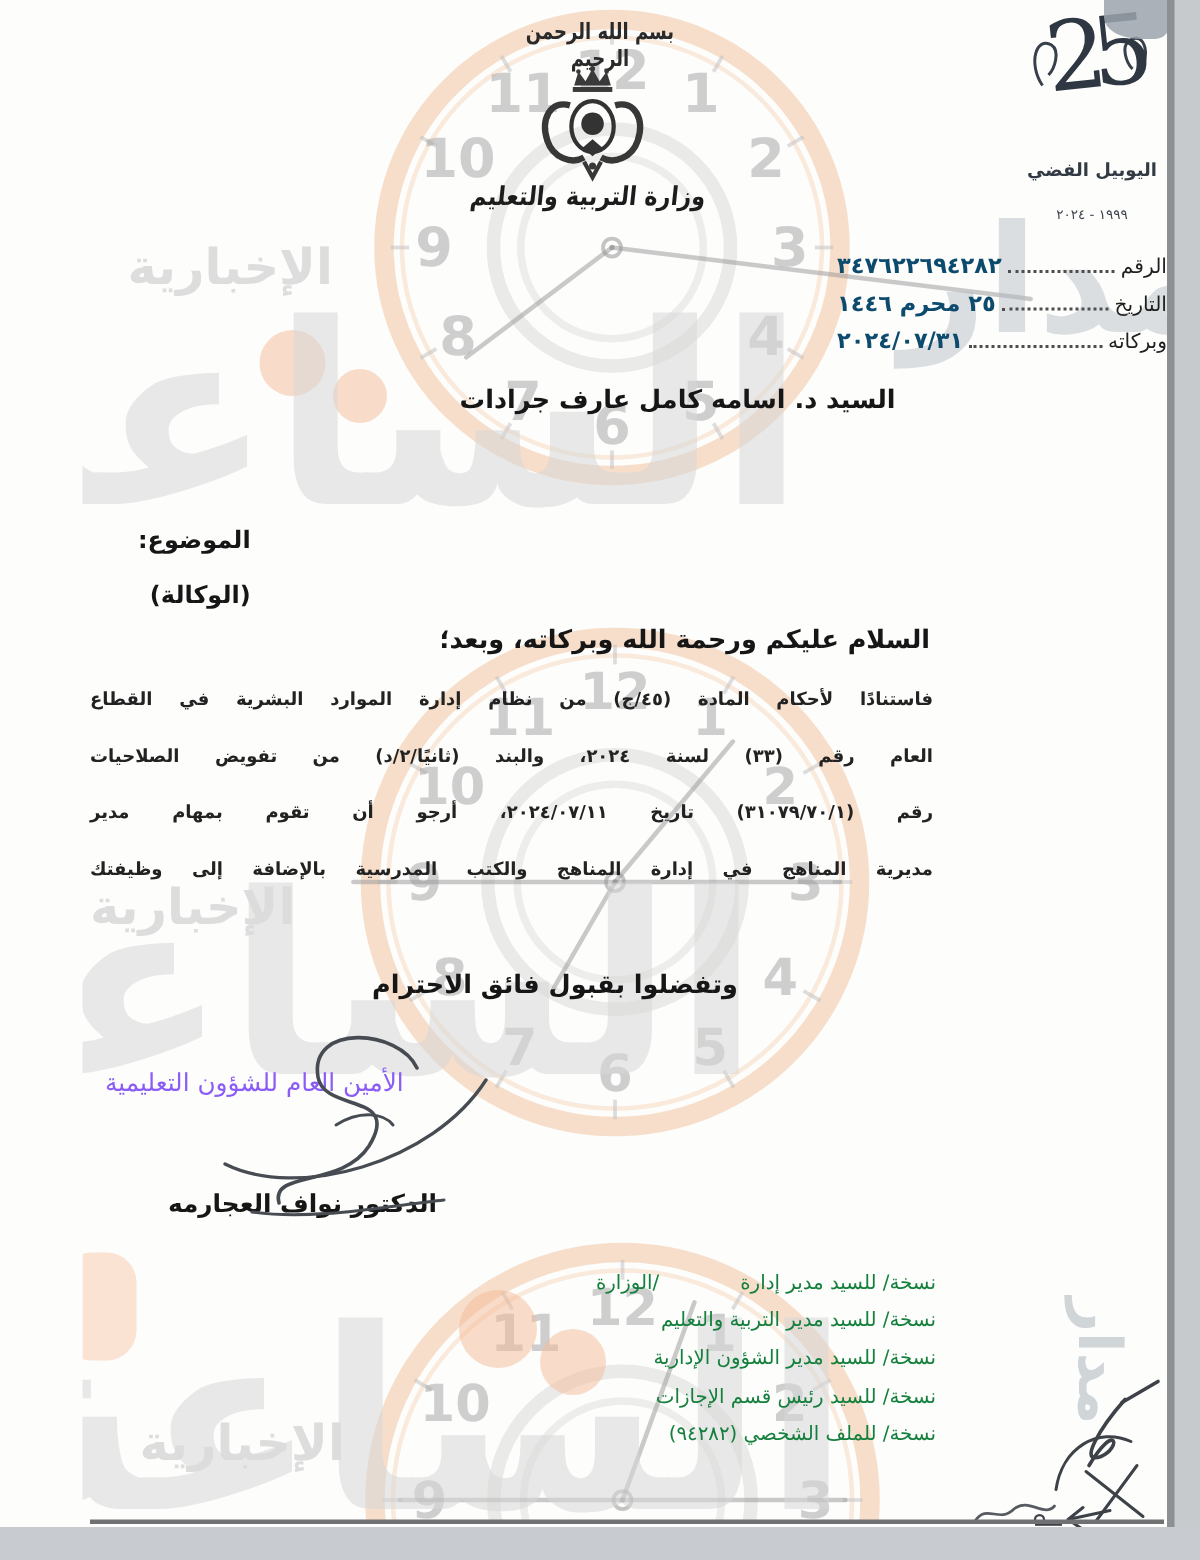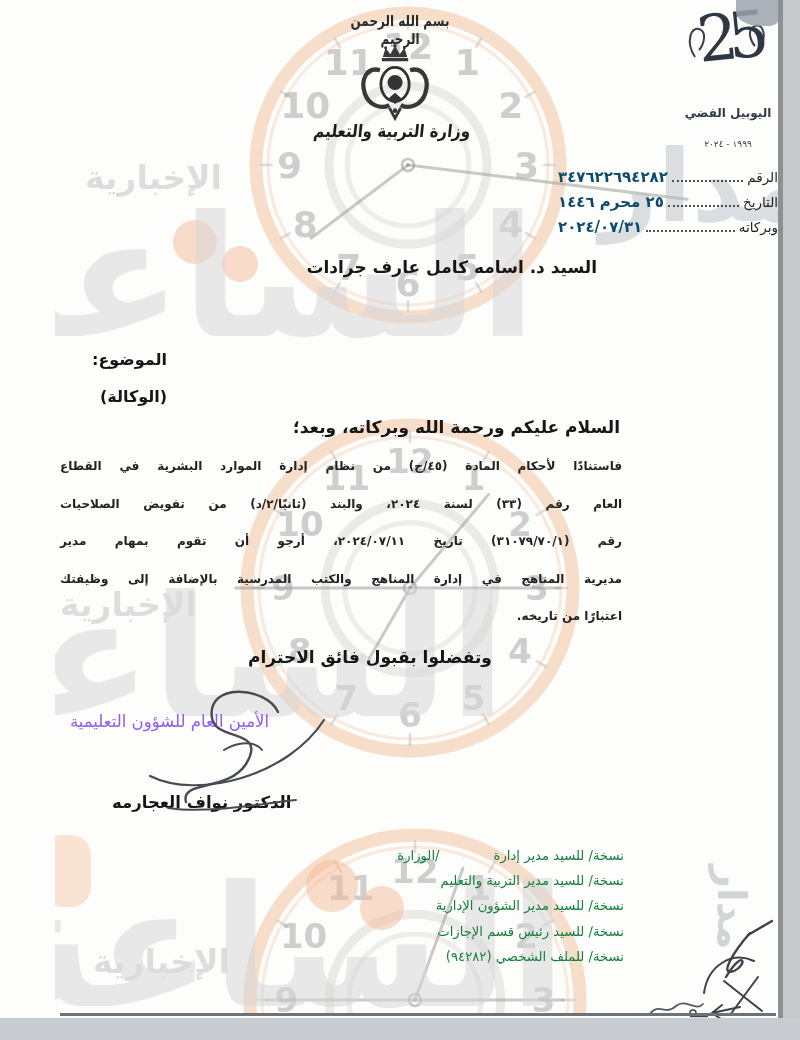--- a/index.html
+++ b/index.html
@@ -240,21 +240,20 @@
     <div>(الوكالة)</div>
   </div>
 
   <div class="abs salutation">السلام عليكم ورحمة الله وبركاته، وبعد؛</div>
 
   <div class="abs body-par">
     <div class="bl">فاستنادًا لأحكام المادة (٤٥/ج) من نظام إدارة الموارد البشرية في القطاع</div>
     <div class="bl">العام رقم (٣٣) لسنة ٢٠٢٤، والبند (ثانيًا/٢/د) من تفويض الصلاحيات</div>
     <div class="bl">رقم (٣١٠٧٩/٧٠/١) تاريخ ٢٠٢٤/٠٧/١١، أرجو أن تقوم بمهام مدير</div>
     <div class="bl">مديرية المناهج في إدارة المناهج والكتب المدرسية بالإضافة إلى وظيفتك</div>
-    <div class="bl-last">اعتبارًا من تاريخه.</div>
   </div>
 
   <div class="abs closing">وتفضلوا بقبول فائق الاحترام</div>
 
   <div class="abs signer-title">الأمين العام للشؤون التعليمية</div>
   <div class="abs signer-name">الدكتور نواف العجارمه</div>
   <svg class="abs sig-svg" width="215" height="145" viewBox="0 0 215 145">
     <path d="M150 32 C138 6 78 2 84 38 C88 62 140 48 118 84 C100 112 52 100 58 122" fill="none" stroke="#474c52" stroke-width="2.4" stroke-linecap="round"></path>
     <path d="M22 96 C70 120 160 96 196 40" fill="none" stroke="#474c52" stroke-width="2.2" stroke-linecap="round"></path>
     <path d="M40 128 C80 134 130 124 168 120" fill="none" stroke="#474c52" stroke-width="2" stroke-linecap="round"></path>

